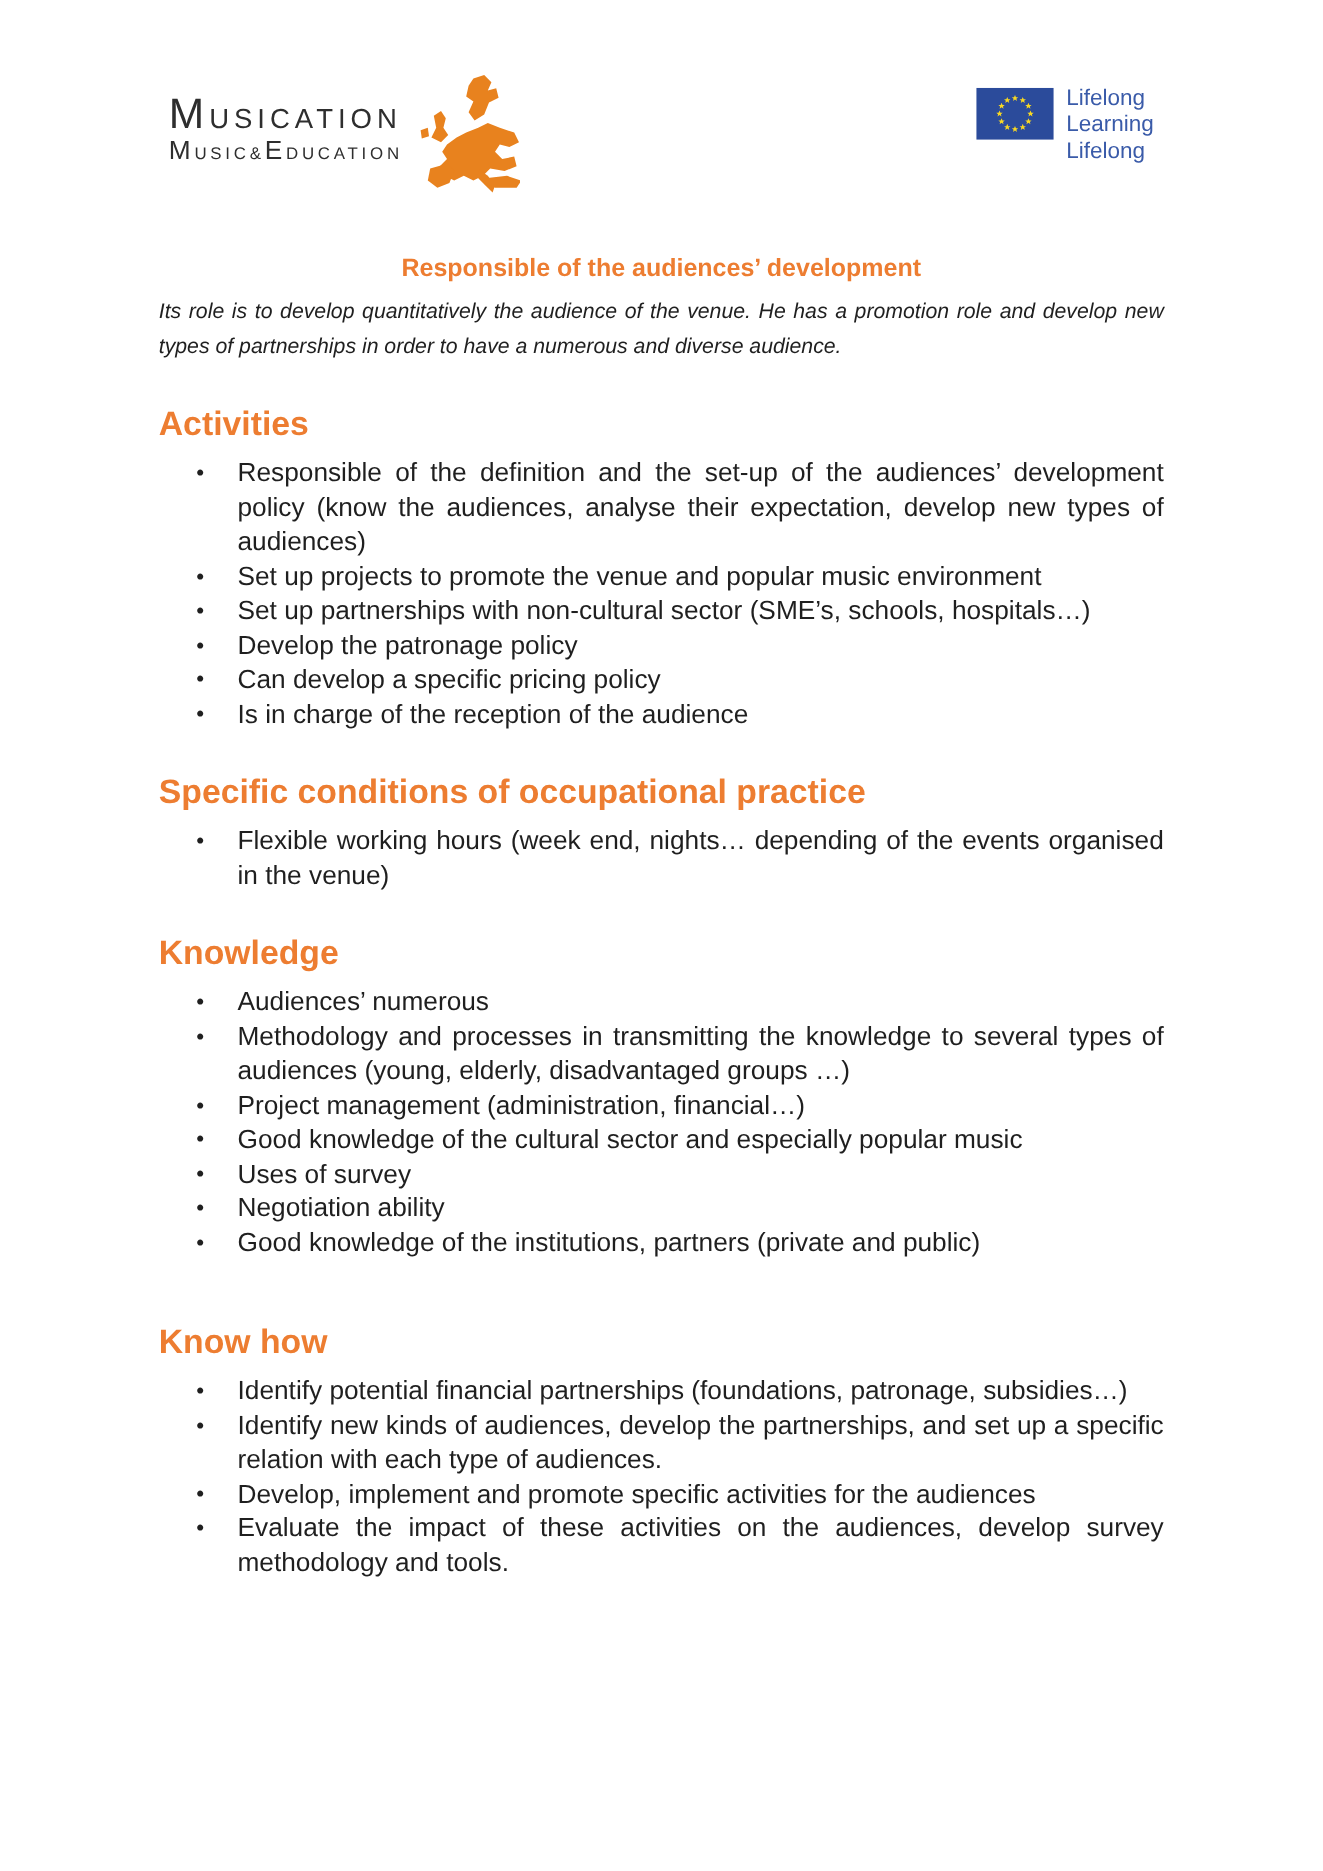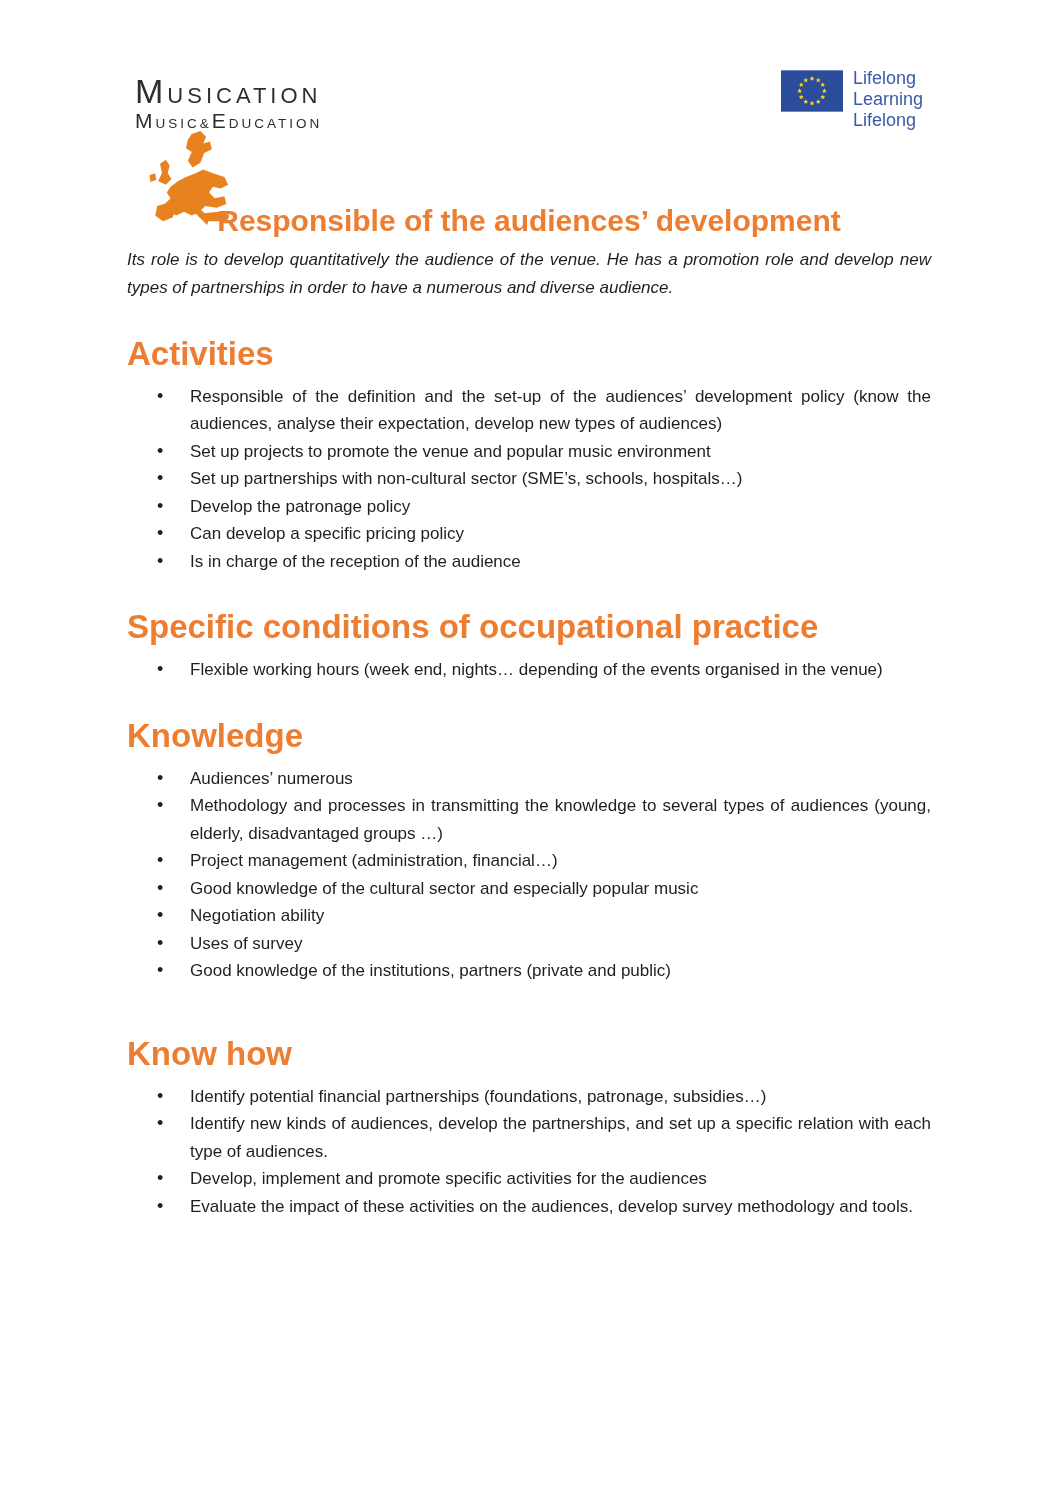--- a/index.html
+++ b/index.html
@@ -13,44 +13,44 @@
   }
   *{box-sizing:border-box;}
   html,body{margin:0;padding:0;background:#e9e9e9;}
   body{font-family:"Liberation Sans", sans-serif;color:var(--text);}
   .page{
     width:1058px;min-height:1497px;margin:0 auto;background:#ffffff;
     padding:60px 127px 60px 127px;position:relative;
   }
   
   .header{display:flex;justify-content:space-between;align-items:flex-start;height:100px;margin:0 8px 0 8px;}
-  .musication{display:flex;align-items:flex-start;flex-direction:column;}
+  .musication{display:flex;align-items:flex-start;}
   .musication-text{line-height:1;color:var(--logo-text);white-space:nowrap;margin-top:14px;}
   .mus-line1{font-size:22px;letter-spacing:4px;}
   .mus-line1 .big{font-size:34px;font-weight:400;}
   .mus-line2{font-size:13.5px;letter-spacing:3px;margin-top:2px;}
   .mus-line2 .big{font-size:21px;}
   .europe-map{margin-left:6px;margin-top:0;}
   .eu-logo{display:flex;align-items:flex-start;}
   .eu-flag{display:block;margin-top:10px;}
   .eu-text{color:var(--eu-text-blue);font-size:18px;line-height:21px;margin-left:10px;margin-top:8px;}
   
   .doc-title{
-    color:var(--accent);font-size:30px;font-weight:700;text-align:center;
+    color:var(--accent);font-size:20px;font-weight:700;text-align:center;
     margin:44px 0 8px 0;
   }
   .intro{font-size:17px;line-height:28px;text-align:justify;margin:0;font-style:italic;}
   h2.section-heading{
-    color:var(--accent);font-size:33px;font-weight:700;margin:33px 0 10px 0;line-height:1.15;
+    color:var(--accent);font-size:27px;font-weight:700;margin:33px 0 10px 0;line-height:1.15;
   }
   section.sec-know-how h2.section-heading{margin-top:50px;}
   section.sec-behavioural h2.section-heading{margin-top:40px;}
   ul.bullets{list-style:none;margin:0;padding:0;}
   ul.bullets li{
-    position:relative;padding-left:63px;font-size:17px;line-height:27.5px;text-align:justify;
+    position:relative;padding-left:63px;font-size:21px;line-height:27.5px;text-align:justify;
   }
   ul.bullets li::before{
     content:"\2022";position:absolute;left:30px;top:0;font-size:18px;color:var(--text);
   }
 </style>
 </head>
 <body>
 
 <div class="page">
 
@@ -134,22 +134,22 @@
     </ul>
   </section>
 
   <section class="sec-knowledge">
     <h2 class="section-heading">Knowledge</h2>
     <ul class="bullets">
       <li>Audiences’ numerous</li>
       <li>Methodology and processes in transmitting the knowledge to several types of audiences (young, elderly, disadvantaged groups …)</li>
       <li>Project management (administration, financial…)</li>
       <li>Good knowledge of the cultural sector and especially popular music</li>
+      <li>Uses of survey</li>
       <li>Negotiation ability</li>
-      <li>Uses of survey</li>
       <li>Good knowledge of the institutions, partners (private and public)</li>
     </ul>
   </section>
 
   <section class="sec-know-how">
     <h2 class="section-heading">Know how</h2>
     <ul class="bullets">
       <li>Identify potential financial partnerships (foundations, patronage, subsidies…)</li>
       <li>Identify new kinds of audiences, develop the partnerships, and set up a specific relation with each type of audiences.</li>
       <li>Develop, implement and promote specific activities for the audiences</li>

